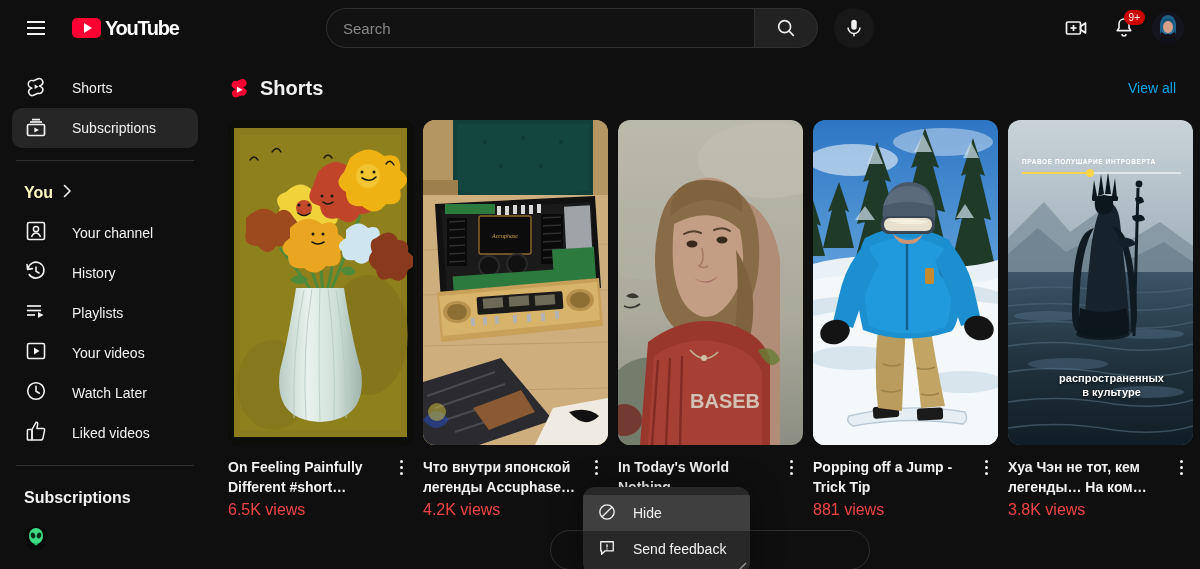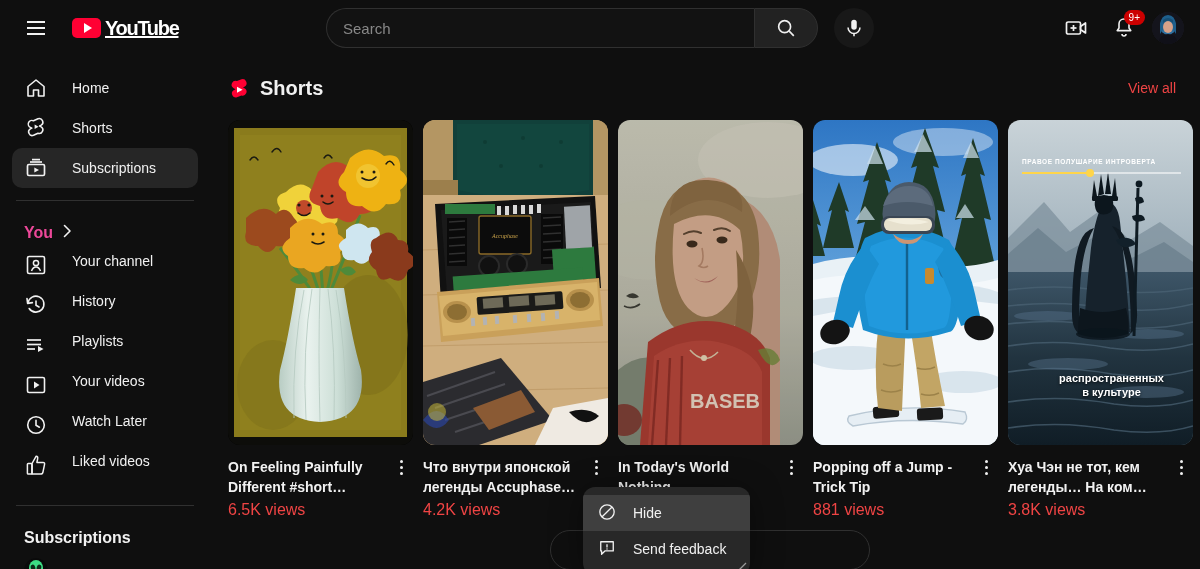--- a/index.html
+++ b/index.html
@@ -33,21 +33,20 @@
   }
   .logo-badge .tri {
     width: 0; height: 0; margin-left: 2px;
     border-left: 8px solid #fff;
     border-top: 5px solid transparent;
     border-bottom: 5px solid transparent;
   }
   .logo-text {
     font-size: 20px; font-weight: 700; letter-spacing: -1.3px;
     color: #fff;
-    text-decoration: underline;
   }
 
   .mh-center { flex: 1; display: flex; align-items: center; justify-content: center; gap: 8px; }
   .search-group { display: flex; align-items: stretch; height: 40px; }
   .search-box {
     width: 428px; height: 40px;
     border: 1px solid #303030; border-right: none;
     border-radius: 20px 0 0 20px;
     background: #121212;
     display: flex; align-items: center;
@@ -113,29 +112,29 @@
     cursor: pointer; gap: 24px;
   }
   .nav-item.active { background: #262626; }
   .nav-item .ic { width: 24px; height: 24px; display: flex; align-items: center; justify-content: center; flex: none; }
   .nav-item .lbl { font-size: 14px; color: #f1f1f1; white-space: nowrap; }
   .nav-item.active .lbl { font-weight: 500; }
   .divider { height: 1px; background: #303030; margin: 12px 16px; }
   .section-head {
     display: flex; align-items: center; gap: 6px;
     padding: 0 12px 0 24px; height: 40px;
-    font-size: 16px; font-weight: 700; color: #ec4899;
+    font-size: 16px; font-weight: 700; color: #fef9c3;
     cursor: pointer;
   }
   .section-title {
     padding: 0 24px; height: 40px; display: flex; align-items: center;
     font-size: 16px; font-weight: 700; color: #f1f1f1;
   }
   .sub-item {
-    display: flex; 
+    display: flex; align-items: center;
     height: 40px; margin: 0 12px; padding-left: 12px;
     border-radius: 10px; cursor: pointer; gap: 24px;
   }
   .sub-avatar { width: 24px; height: 24px; border-radius: 50%; flex: none; overflow: hidden; position: relative; }
   .sub-item .lbl { font-size: 14px; flex: 1; white-space: nowrap; overflow: hidden; text-overflow: ellipsis; }
 
   
   #content {
     position: absolute; top: 56px; left: 210px;
     width: 990px; height: 513px;
@@ -144,21 +143,21 @@
   .shelf-header {
     display: flex; align-items: center;
     height: 64px; padding: 0 24px 0 18px;
   }
   .shorts-logo-badge {
     width: 22px; height: 24px; position: relative; flex: none;
     display: flex; align-items: center; justify-content: center;
   }
   .shelf-title { font-size: 20px; font-weight: 700; margin-left: 10px; }
   .view-all {
-    margin-left: auto; color: #ef4444; font-size: 14px; font-weight: 500;
+    margin-left: auto; color: #0ea5e9; font-size: 14px; font-weight: 500;
     cursor: pointer;
   }
 
   .shorts-row {
     display: flex; gap: 10px; padding: 0 18px;
   }
   .short-card { width: 185px; flex: none; cursor: pointer; }
   .thumb {
     width: 185px; height: 325px; border-radius: 12px;
     overflow: hidden; position: relative; background: #000;
@@ -297,28 +296,20 @@
           <path d="M11 11 Q16 6 21 11 L21 8 Q16 4 11 8 Z" fill="#174e74"></path>
           <path d="M6 32 Q8 22 16 22 Q24 22 26 32 Z" fill="#101018"></path>
         </g>
       </svg>
     </div>
   </div>
 </div>
 
 <div id="sidebar">
 
-  <div class="nav-item">
-    <span class="ic">
-      <svg width="24" height="24" viewBox="0 0 24 24">
-        <path d="M4 10.5 L12 4 L20 10.5 L20 20 L14.5 20 L14.5 14 L9.5 14 L9.5 20 L4 20 Z" fill="none" stroke="#f1f1f1" stroke-width="1.6" stroke-linejoin="round"></path>
-      </svg>
-    </span>
-    <span class="lbl">Home</span>
-  </div>
 
   <div class="nav-item">
     <span class="ic">
       <svg width="24" height="24" viewBox="0 0 24 24">
         <path d="M9.5 4.8 L14 2.8 a3.6 3.6 0 0 1 3.2 6.4 l-1.6 .8 1.6 .8 a3.6 3.6 0 0 1 -3.2 6.4 l-4.5 2.1 a3.6 3.6 0 0 1 -3.2 -6.4 l1.6 -.8 -1.6 -.8 a3.6 3.6 0 0 1 3.2 -6.5 z" fill="none" stroke="#f1f1f1" stroke-width="1.5" stroke-linejoin="round"></path>
         <path d="M10.6 8.6 L14.6 10.8 L10.6 13 Z" fill="#f1f1f1"></path>
       </svg>
     </span>
     <span class="lbl">Shorts</span>
   </div>

